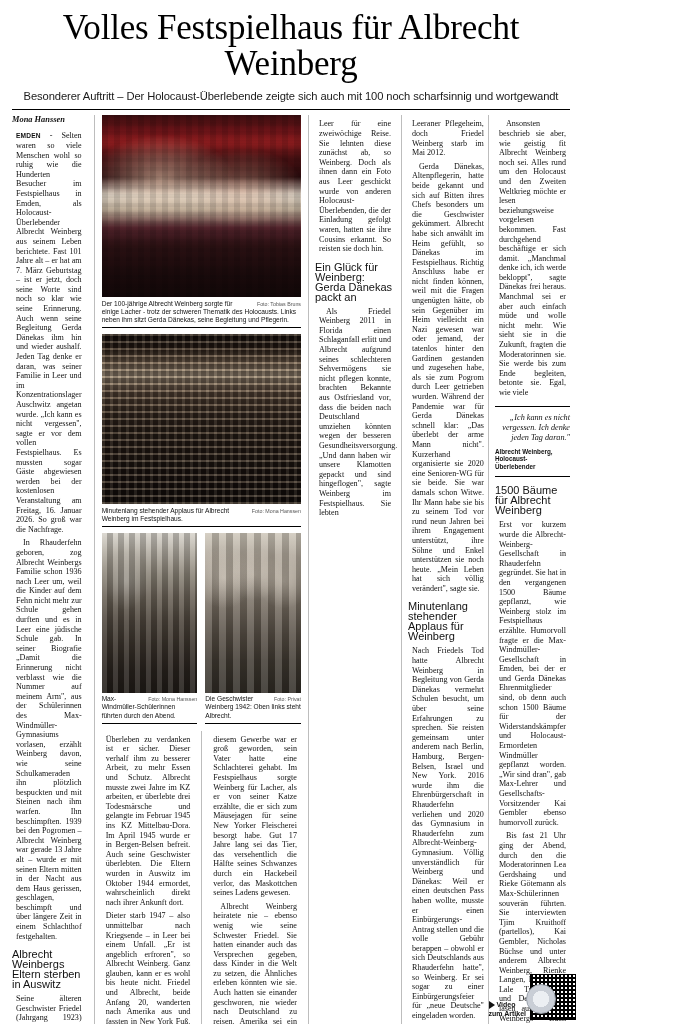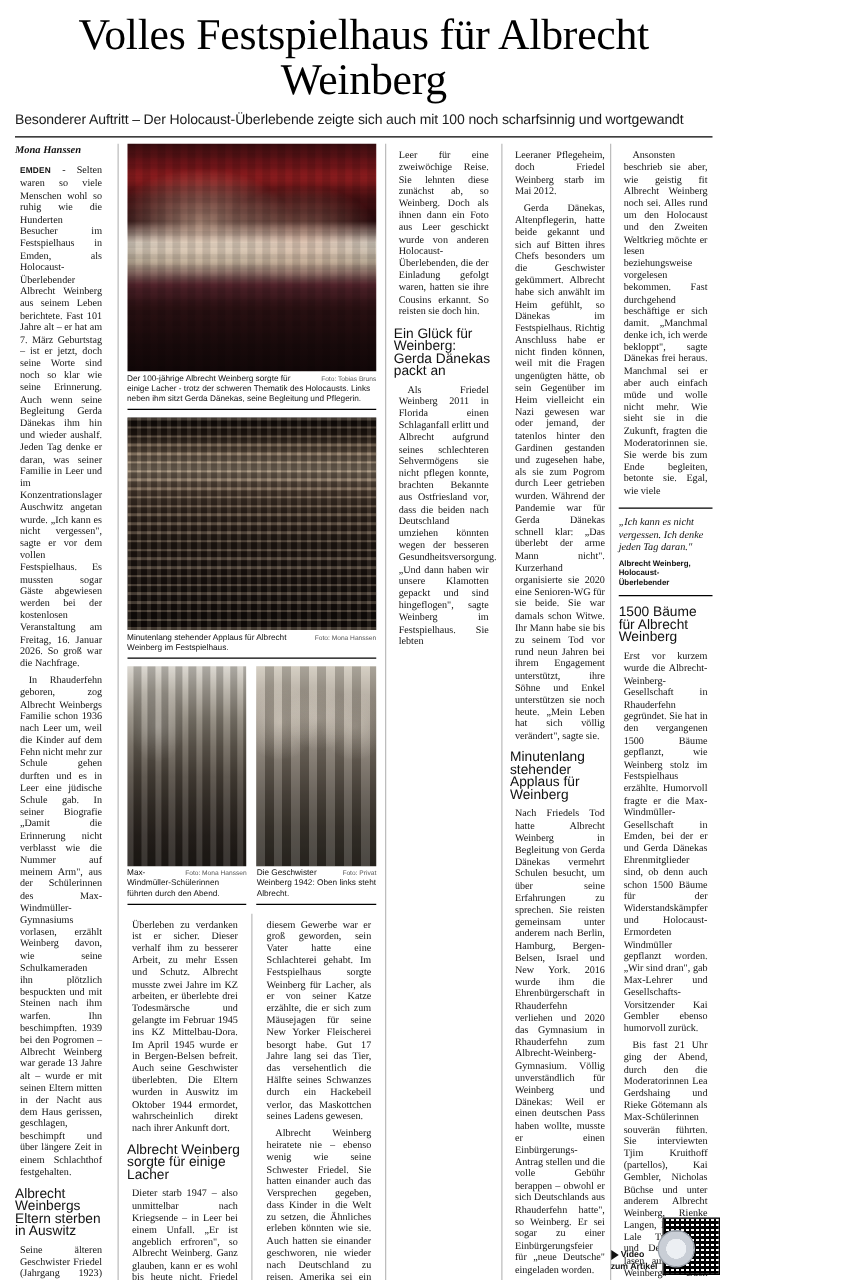--- a/index.html
+++ b/index.html
@@ -21,20 +21,21 @@
     line-height: 1.02;
     text-align: center;
     font-weight: normal;
     letter-spacing: -0.2px;
     margin: 4px 0 0 0;
     color: #000;
   }
   .subhead {
     font-family: "Liberation Sans", sans-serif;
     font-size: 11.2px;
+    text-align: center;
     margin: 9px 0 7px 0;
     color: #1a1a1a;
     letter-spacing: -0.1px;
   }
   .rule { border-top: 1px solid #000; margin: 0 0 5px 0; }
 
   
   .cols { display:flex; gap: 0px; align-items: flex-start; }
   .col { position: relative; }
   .c1 { width: 114px; padding-right: 8px; }
@@ -137,21 +138,21 @@
   .photo-row { display:flex; gap:8px; }
   .photo-row > div { flex:1; position:relative; }
 
   
   .quote-box {
     border-top:1px solid #000; border-bottom:1px solid #000;
     padding: 6px 0 6px 0; margin: 8px 0 8px 0;
   }
   .quote-text {
     font-family:"Liberation Serif", serif; font-style:italic;
-    font-size:8.2px; line-height:10px; text-align:left; margin:0 0 5px 0;
+    font-size:8.2px; line-height:10px; text-align:right; margin:0 0 5px 0;
   }
   .quote-attr {
     font-family:"Liberation Sans", sans-serif; font-weight:bold;
     font-size:6.3px; line-height:7.6px; color:#111; margin:0;
   }
 
   
   .video-box {
     position:absolute; right:6px; bottom:4px;
     display:flex; align-items:flex-end; gap:4px;
@@ -226,21 +227,20 @@
           <div class="cap">
             <span class="credit">Foto: Privat</span>
             <span>Die Geschwister Weinberg 1942: Oben links steht Albrecht.</span>
           </div>
         </div>
       </div>
 
       <div class="cols" style="margin-top:7px">
         <div class="col" style="width:50%; padding-right:7px">
           <p class="body nf">Überleben zu verdanken ist er sicher. Dieser verhalf ihm zu besserer Arbeit, zu mehr Essen und Schutz. Albrecht musste zwei Jahre im KZ arbeiten, er überlebte drei Todesmärsche und gelangte im Februar 1945 ins KZ Mittelbau-Dora. Im April 1945 wurde er in Bergen-Belsen befreit. Auch seine Geschwister überlebten. Die Eltern wurden in Auswitz im Oktober 1944 ermordet, wahrscheinlich direkt nach ihrer Ankunft dort.</p>
-          <h3 class="sub">Albrecht Weinberg sorgte für einige Lacher</h3>
           <p class="body nf">Dieter starb 1947 – also unmittelbar nach Kriegsende – in Leer bei einem Unfall. „Er ist angeblich erfroren", so Albrecht Weinberg. Ganz glauben, kann er es wohl bis heute nicht. Friedel und Albrecht, beide Anfang 20, wanderten nach Amerika aus und fassten in New York Fuß. Mit 7000 Dollar, die er sich hart erarbeitete, öffneten Albrecht mit einem anderen Holocaust-Überle</p>
         </div>
         <div class="col" style="width:50%; padding-left:7px; border-left:1px solid #bdbdbd">
           <p class="body nf">diesem Gewerbe war er groß geworden, sein Vater hatte eine Schlachterei gehabt. Im Festspielhaus sorgte Weinberg für Lacher, als er von seiner Katze erzählte, die er sich zum Mäusejagen für seine New Yorker Fleischerei besorgt habe. Gut 17 Jahre lang sei das Tier, das versehentlich die Hälfte seines Schwanzes durch ein Hackebeil verlor, das Maskottchen seines Ladens gewesen.</p>
           <p class="body">Albrecht Weinberg heiratete nie – ebenso wenig wie seine Schwester Friedel. Sie hatten einander auch das Versprechen gegeben, dass Kinder in die Welt zu setzen, die Ähnliches erleben könnten wie sie. Auch hatten sie einander geschworen, nie wieder nach Deutschland zu reisen. Amerika sei ein Schlaraffenland gewesen für sie, sagte Weinberg im Festspielhaus. 60 Jahre lebten sie in New York. Dort seien sie mit offenen Armen empfangen worden. Dort sei ihre Heimat gewesen. Doch 1985</p>
         </div>
       </div>
     </div>
 
     <div class="col c4">

